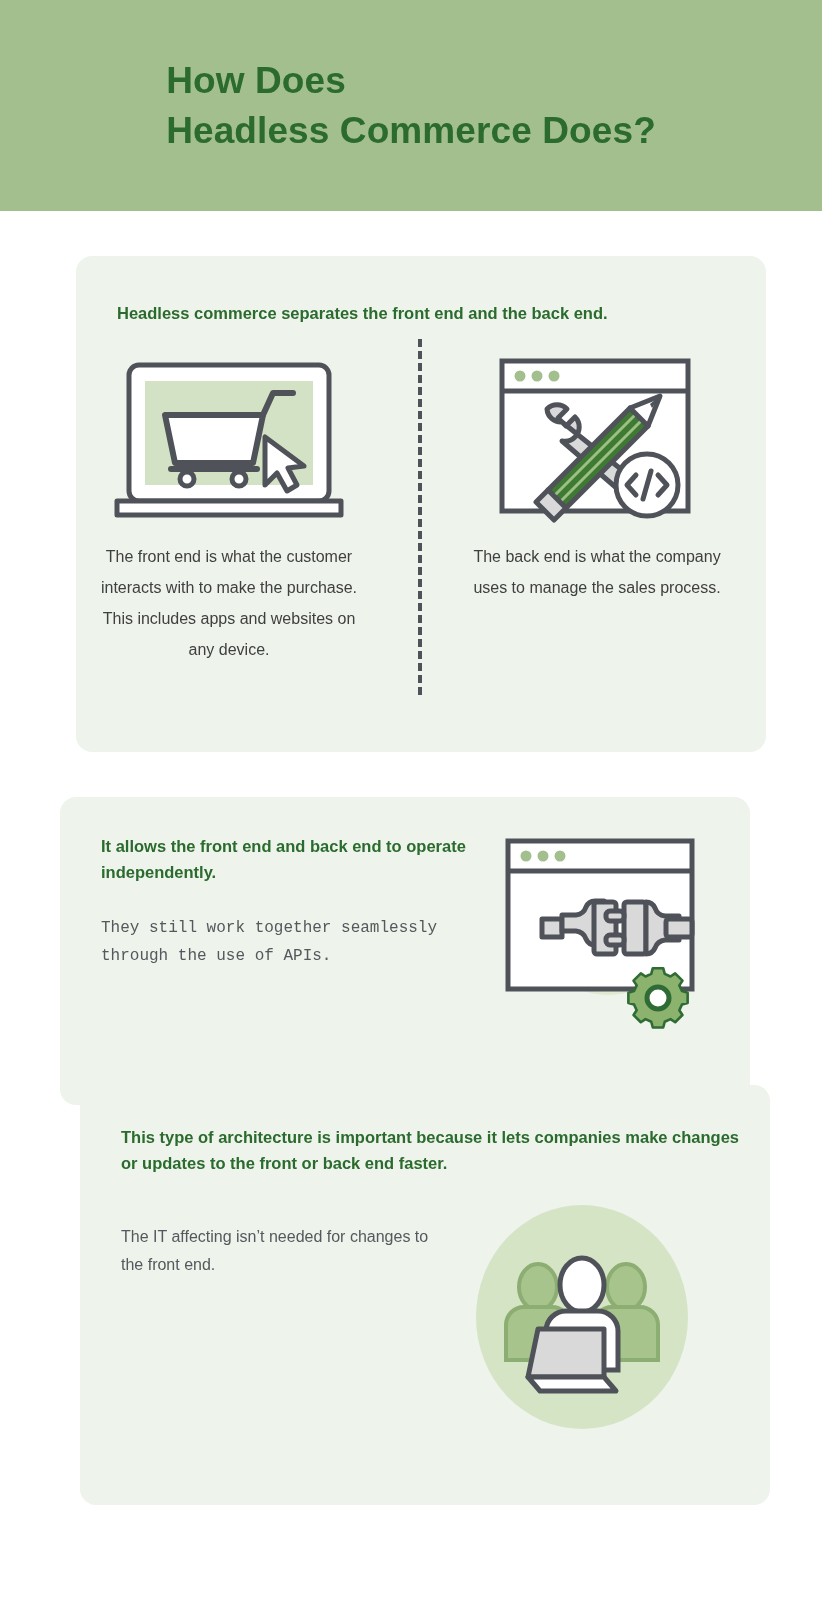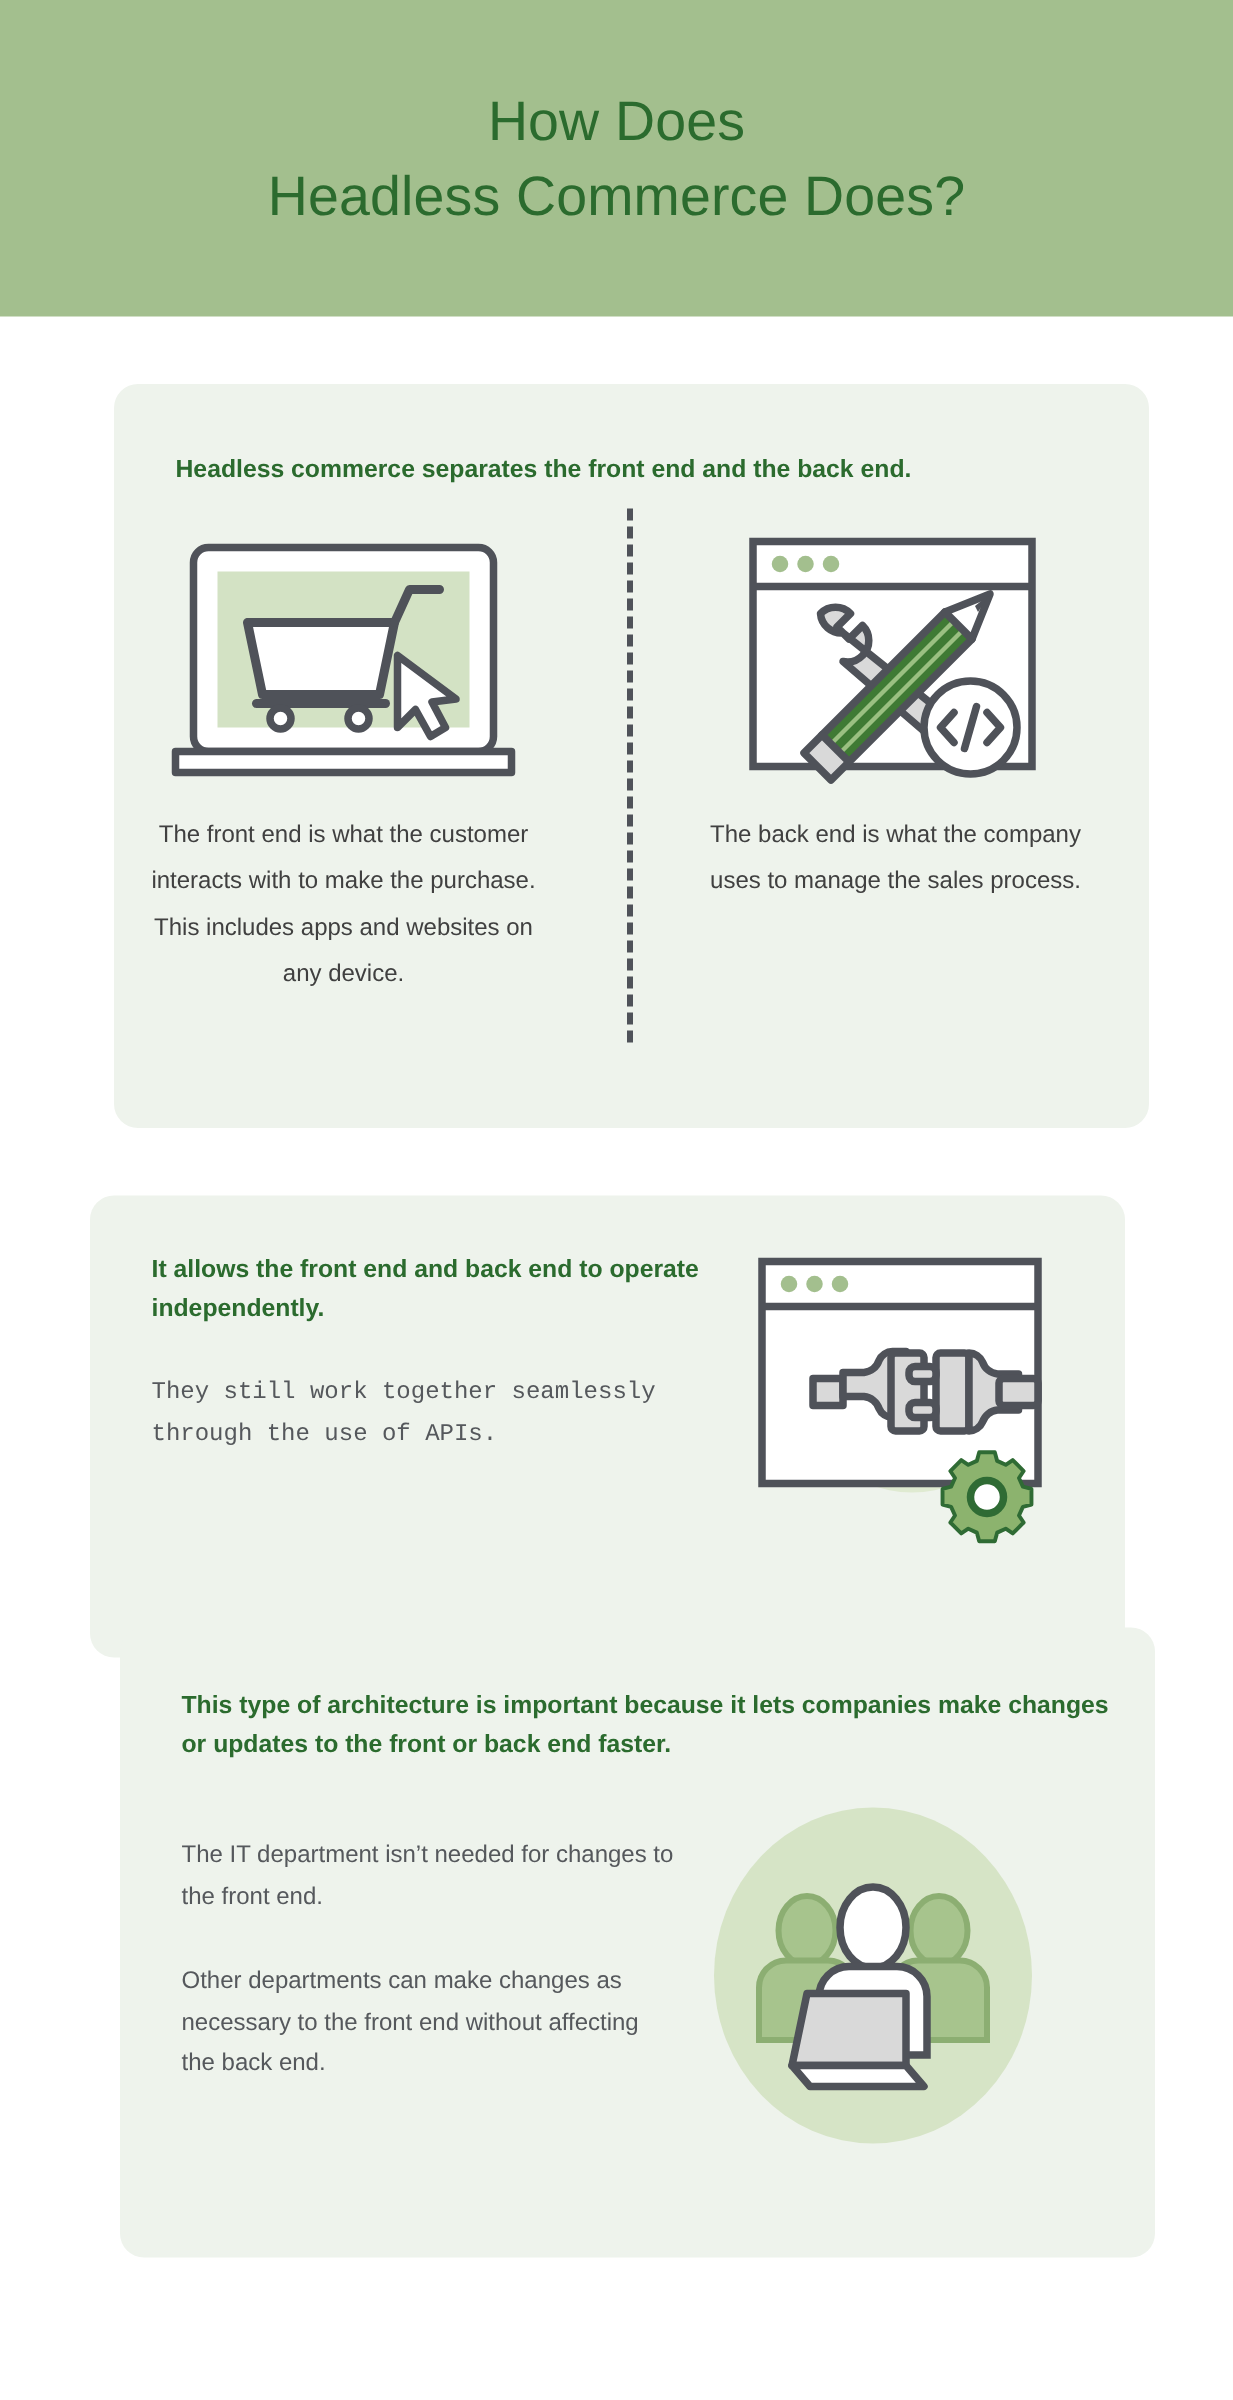--- a/index.html
+++ b/index.html
@@ -21,23 +21,23 @@
     left: 0; top: 0;
     width: 822px; height: 211px;
     background: #a3bf8e;
     display: flex;
     align-items: center;
     justify-content: center;
   }
   .header-title {
     color: #2b6b2e;
     font-size: 37px;
-    font-weight: 400;
+    font-weight: 700;
     line-height: 1.35;
-    text-align: center;
+    text-align: left;
     letter-spacing: 0.1px;
   }
   .header-title .l2 { display: block; }
 
   
   .card {
     position: absolute;
     left: 60px;
     width: 690px;
     background: #eef3ec;
@@ -284,22 +284,21 @@
       </g>
     </svg>
   </div>
 </div>
 
 <div class="card" id="card-arch">
 
   <p class="card-heading arch-heading">This type of architecture is important because it lets companies make changes or updates to the front or back end faster.</p>
 
   <div class="arch-col">
-    <p class="card-body">The IT department isn’t needed for changes to the front end.</p>
-    <p class="card-body arch-body2">Other departments can make changes as necessary to the front end without affecting the back end.</p>
+    <p class="card-body">The IT affecting isn’t needed for changes to the front end.</p>
   </div>
 
   <div class="arch-art">
     <svg width="230" height="230" viewBox="0 0 230 230">
 
       <ellipse cx="106" cy="112" r="0" rx="106" ry="112" fill="#d6e4c6"></ellipse>
 
       <g fill="#a7c48d" stroke="#8cae72" stroke-width="4">
         <ellipse cx="62" cy="82" rx="19" ry="23"></ellipse>
         <path d="M30 155 L30 120 a18 18 0 0 1 18 -18 l28 0 a18 18 0 0 1 18 18 l0 35 Z"></path>

